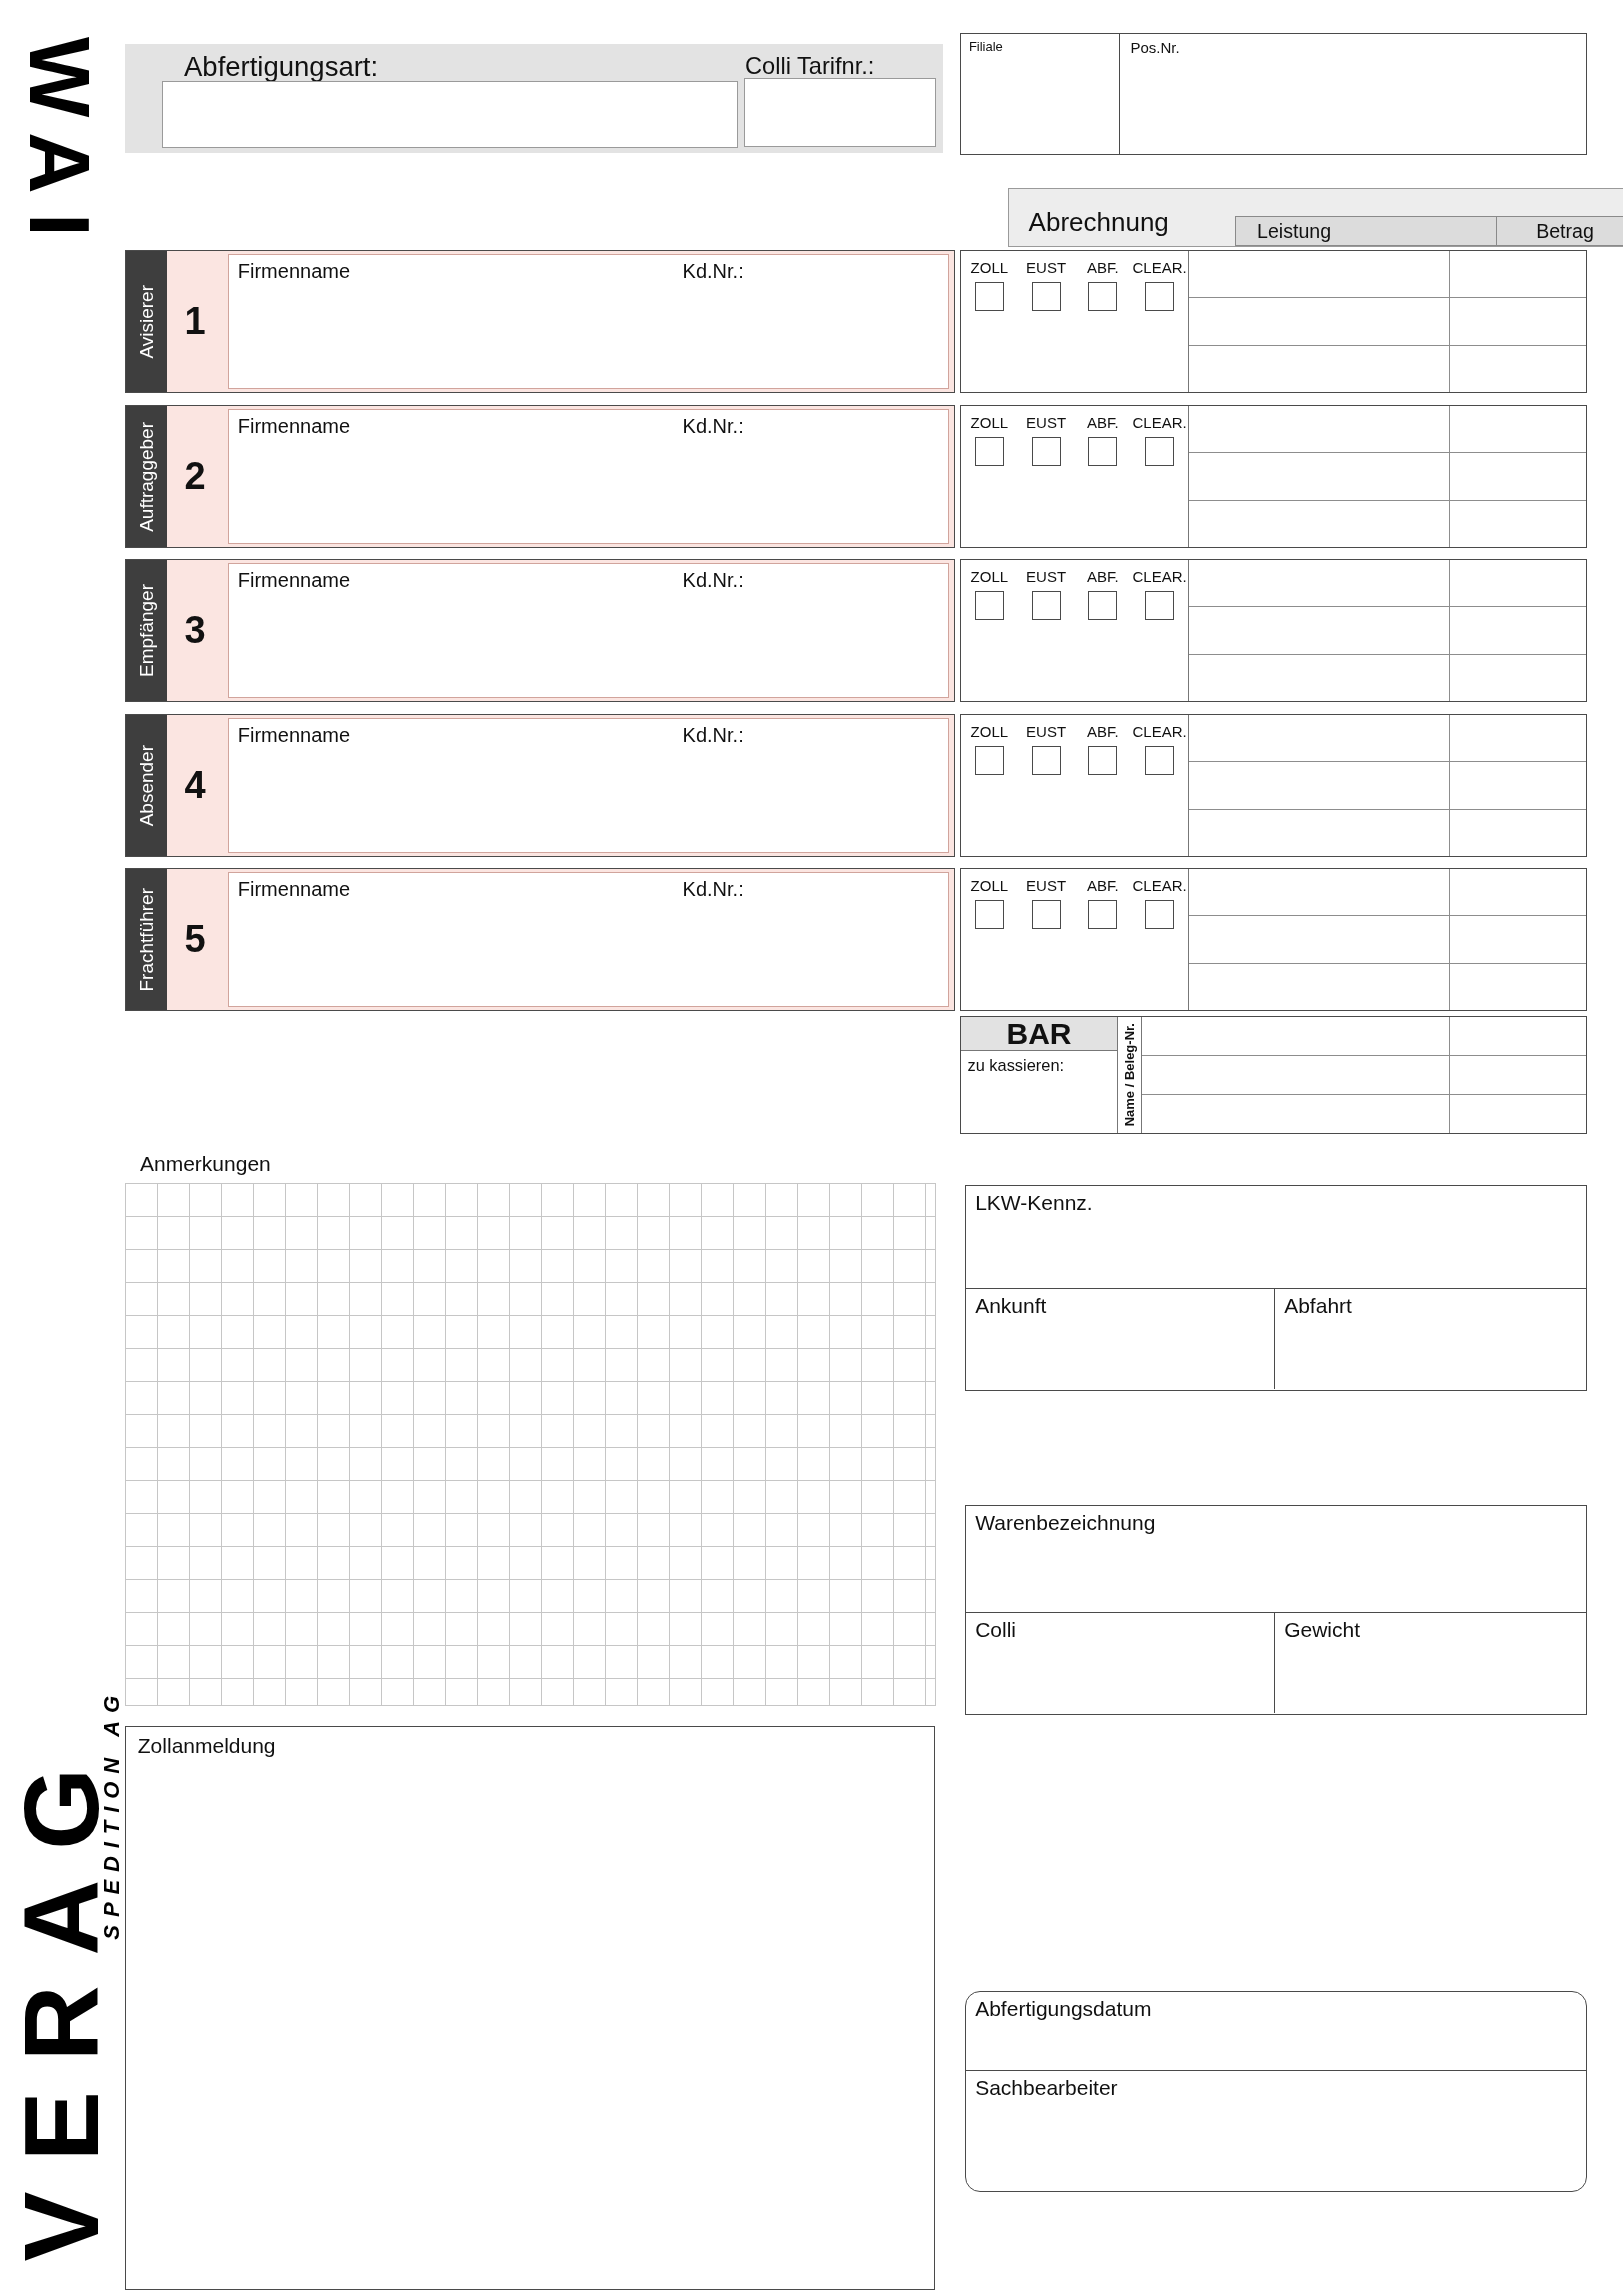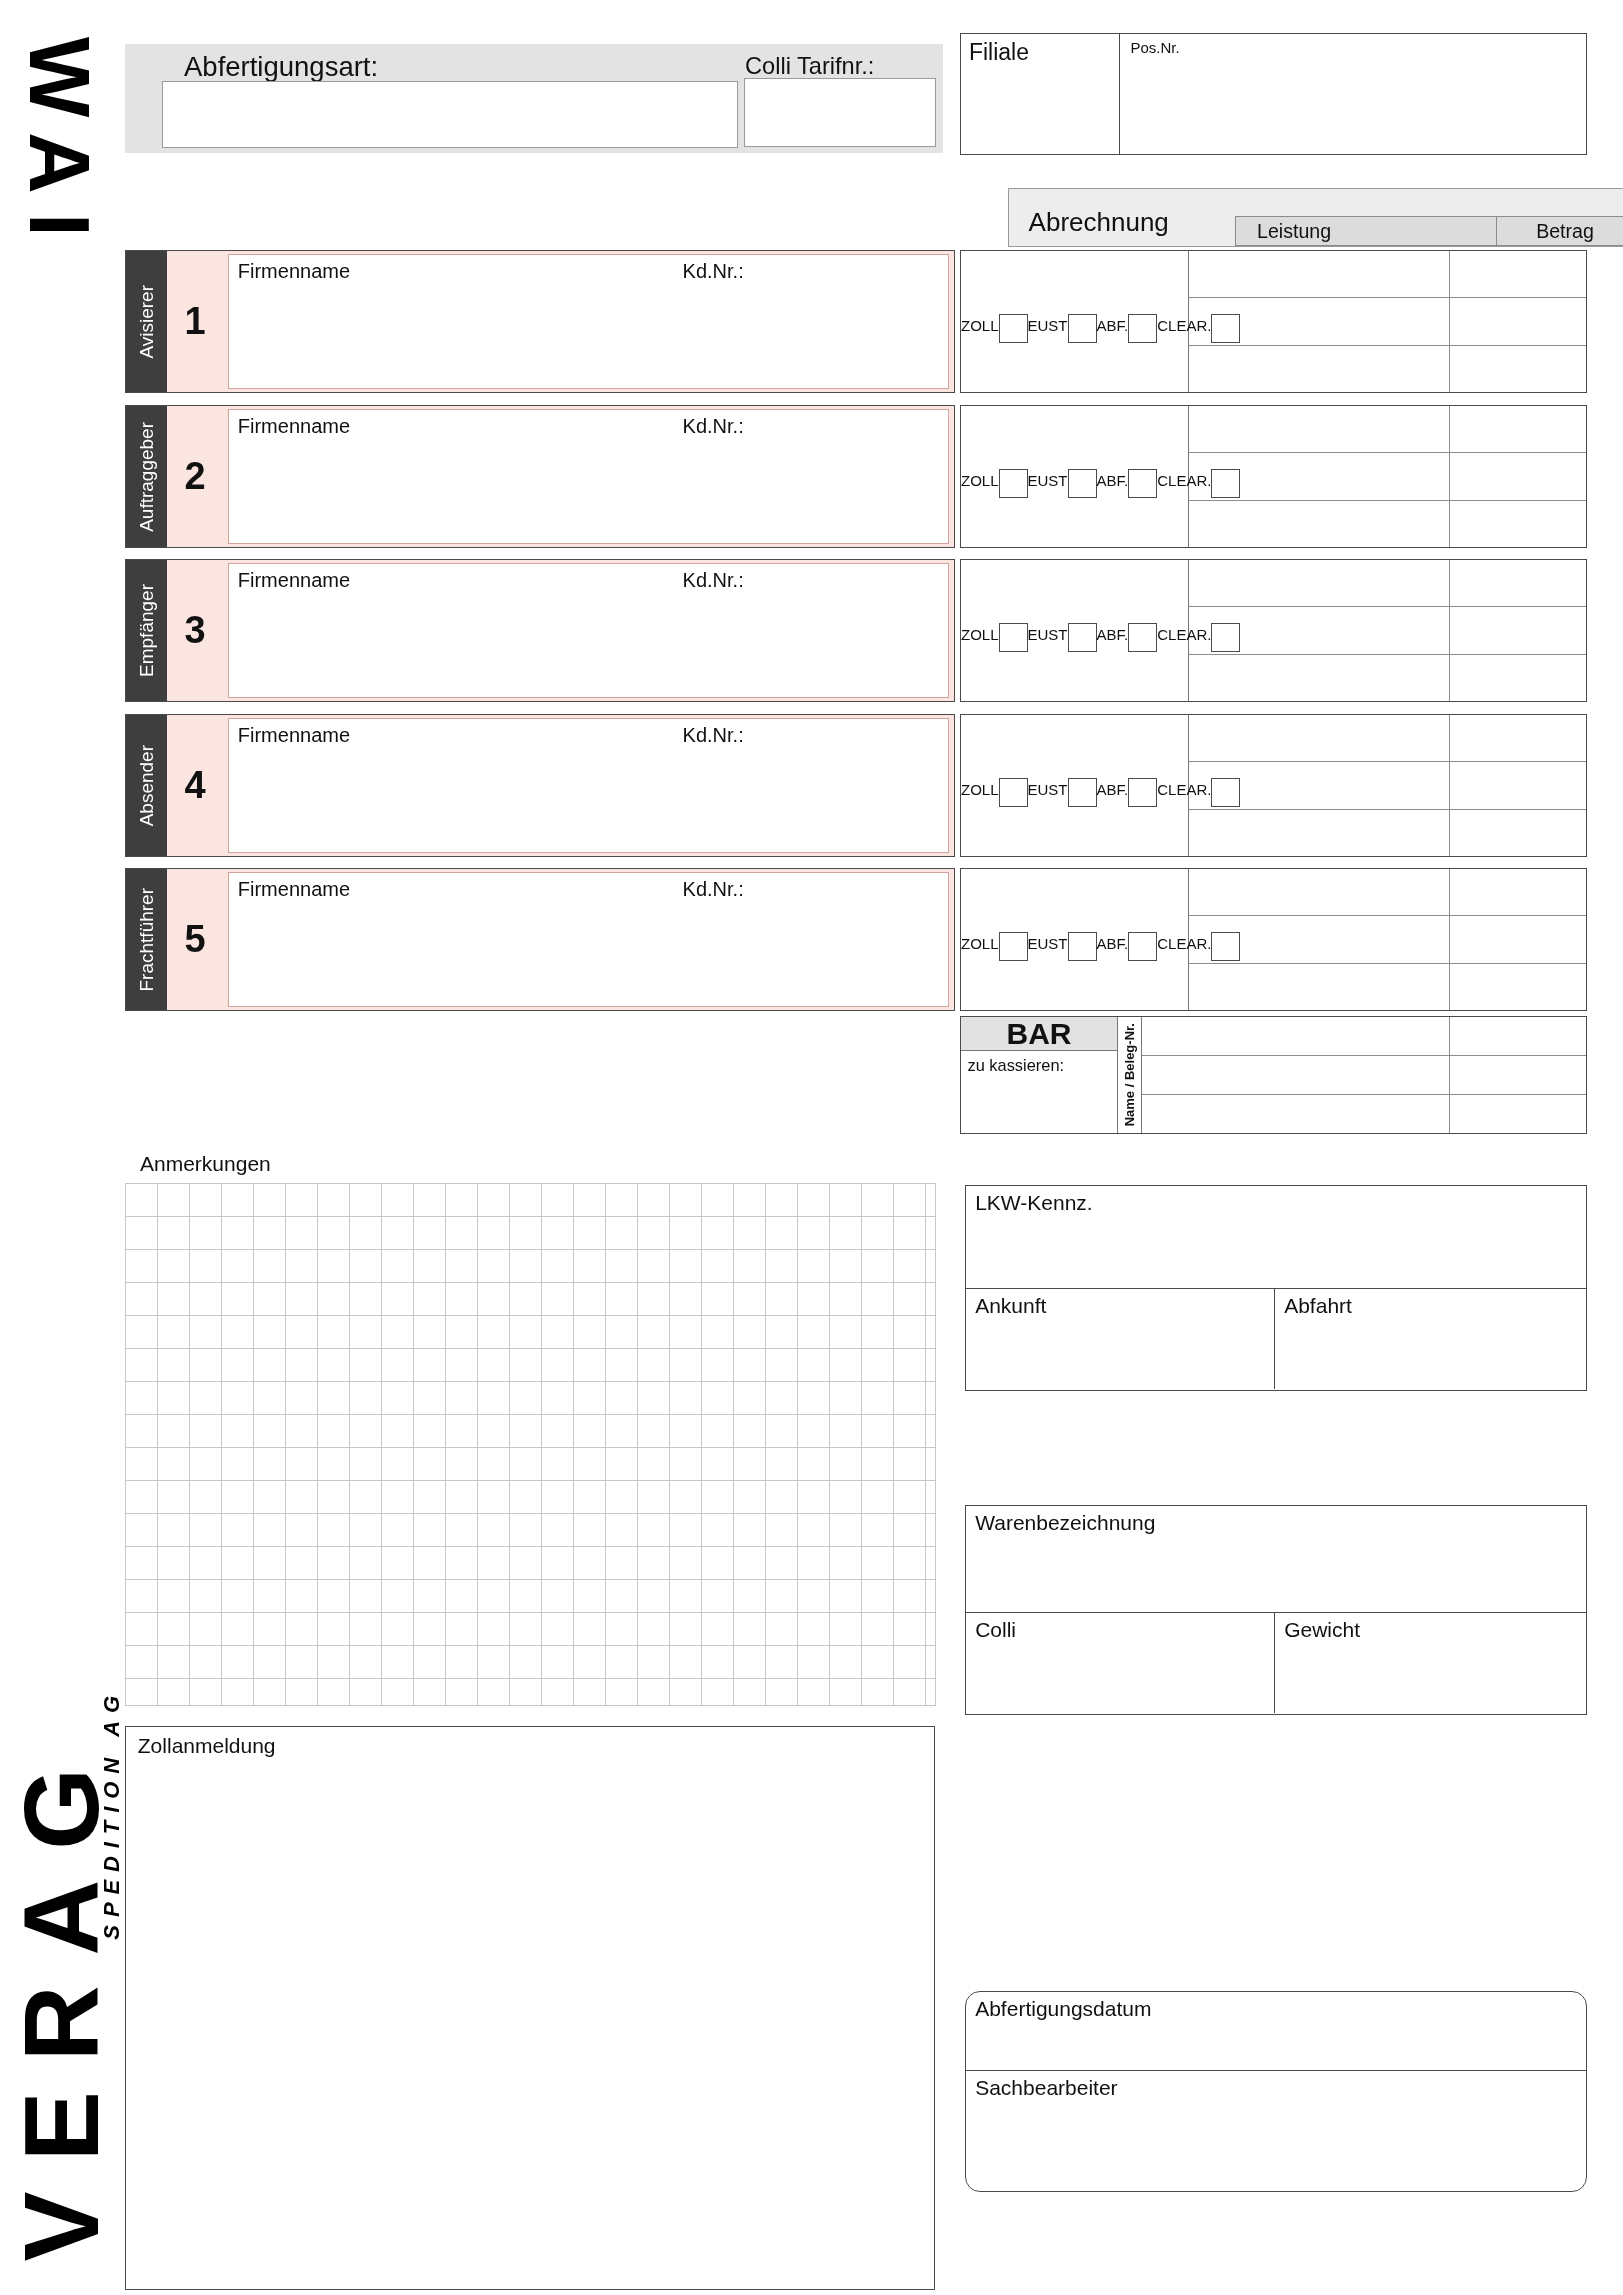--- a/index.html
+++ b/index.html
@@ -19,41 +19,41 @@
                font-style: italic; letter-spacing: 7.9px; color: #000; }
 
   
   .top-gray { position: absolute; left: 125px; top: 44px; width: 818px; height: 109px; background: #e3e3e3; }
   .abf-label { position: absolute; left: 59px; top: 6.5px; font-size: 27.5px; }
   .abf-field { position: absolute; left: 37px; top: 37px; width: 576px; height: 67px; background: #fff; border: 0.7px solid #9a9a9a; }
   .anz-label { position: absolute; left: 620px; top: 9.2px; font-size: 23.6px; }
   .anz-field { position: absolute; left: 619px; top: 34px; width: 192px; height: 69px; background: #fff; border: 0.7px solid #9a9a9a; }
 
   .filiale-box { position: absolute; left: 960px; top: 33px; width: 627px; height: 122px; border: 1.3px solid #4a4a4a; display: flex; background: #fff; }
-  .filiale-cell { width: 159px; border-right: 1.3px solid #4a4a4a; padding: 5.2px 7.9px; font-size: 23px; }
+  .filiale-cell { width: 159px; border-right: 1.3px solid #4a4a4a; padding: 5.2px 7.9px; font-size: 13px; }
   .posnr-cell { flex: 1; padding: 5.2px 10.5px; font-size: 15px; }
 
   
   .ab-head { position: absolute; left: 1008px; top: 188px; width: 627px; height: 59px; background: #ededed; border: 0.7px solid #9a9a9a; }
   .ab-title { position: absolute; left: 19.6px; bottom: 7.9px; font-size: 26px; }
   .ab-cols { position: absolute; right: 0; bottom: 0; width: 399px; height: 30px; display: flex; background: #dcdcdc; border: 0.7px solid #8a8a8a; font-size: 19.6px; }
   .ab-col-l { flex: 1; display: flex; align-items: center; padding-left: 21px; }
   .ab-col-b { width: 137px; border-left: 0.7px solid #8a8a8a; display: flex; align-items: center; justify-content: center; }
 
   
   .party { position: absolute; left: 125px; width: 1462px; height: 143px; }
   .party-left { position: absolute; left: 0; top: 0; width: 830px; height: 143px; border: 1.3px solid #4a4a4a; background: #fbe5e1; display: flex; }
   .rolebar { width: 41px; background: #3e3e3e; color: #fff; display: flex; align-items: center; justify-content: center; font-size: 19px; }
   .numcell { width: 56px; display: flex; align-items: center; justify-content: center; font-size: 38px; font-weight: bold; }
   .fields { flex: 1; margin: 3.3px 4.6px; background: #fff; border: 0.7px solid #d1a49c; position: relative; }
   .flabel { position: absolute; top: 5.2px; left: 9.2px; font-size: 20px; }
   .flabel.kd { left: 454px; }
   .party-right { position: absolute; left: 835px; top: 0; width: 627px; height: 143px; border: 1.3px solid #4a4a4a; background: #fff; display: flex; }
   .checks { width: 228px; border-right: 0.7px solid #777; display: flex; padding-top: 7.9px; }
-  .chk { flex: 1; display: flex; flex-direction: row; align-items: center; }
+  .chk { flex: 1; display: flex; flex-direction: column; align-items: center; }
   .clabel { font-size: 15px; }
   .cbox { width: 29px; height: 29px; border: 1.3px solid #4a4a4a; margin-top: 6.5px; background: #fff; }
   .billing { flex: 1; display: flex; flex-direction: column; }
   .brow { flex: 1; display: flex; border-bottom: 0.7px solid #8d8d8d; }
   .brow:last-child { border-bottom: none; }
   .bl { flex: 1; }
   .bb { width: 137px; border-left: 0.7px solid #8d8d8d; }
 
   
   .bar-block { position: absolute; left: 960px; top: 1016px; width: 627px; height: 118px; border: 1.3px solid #4a4a4a; display: flex; background: #fff; }

